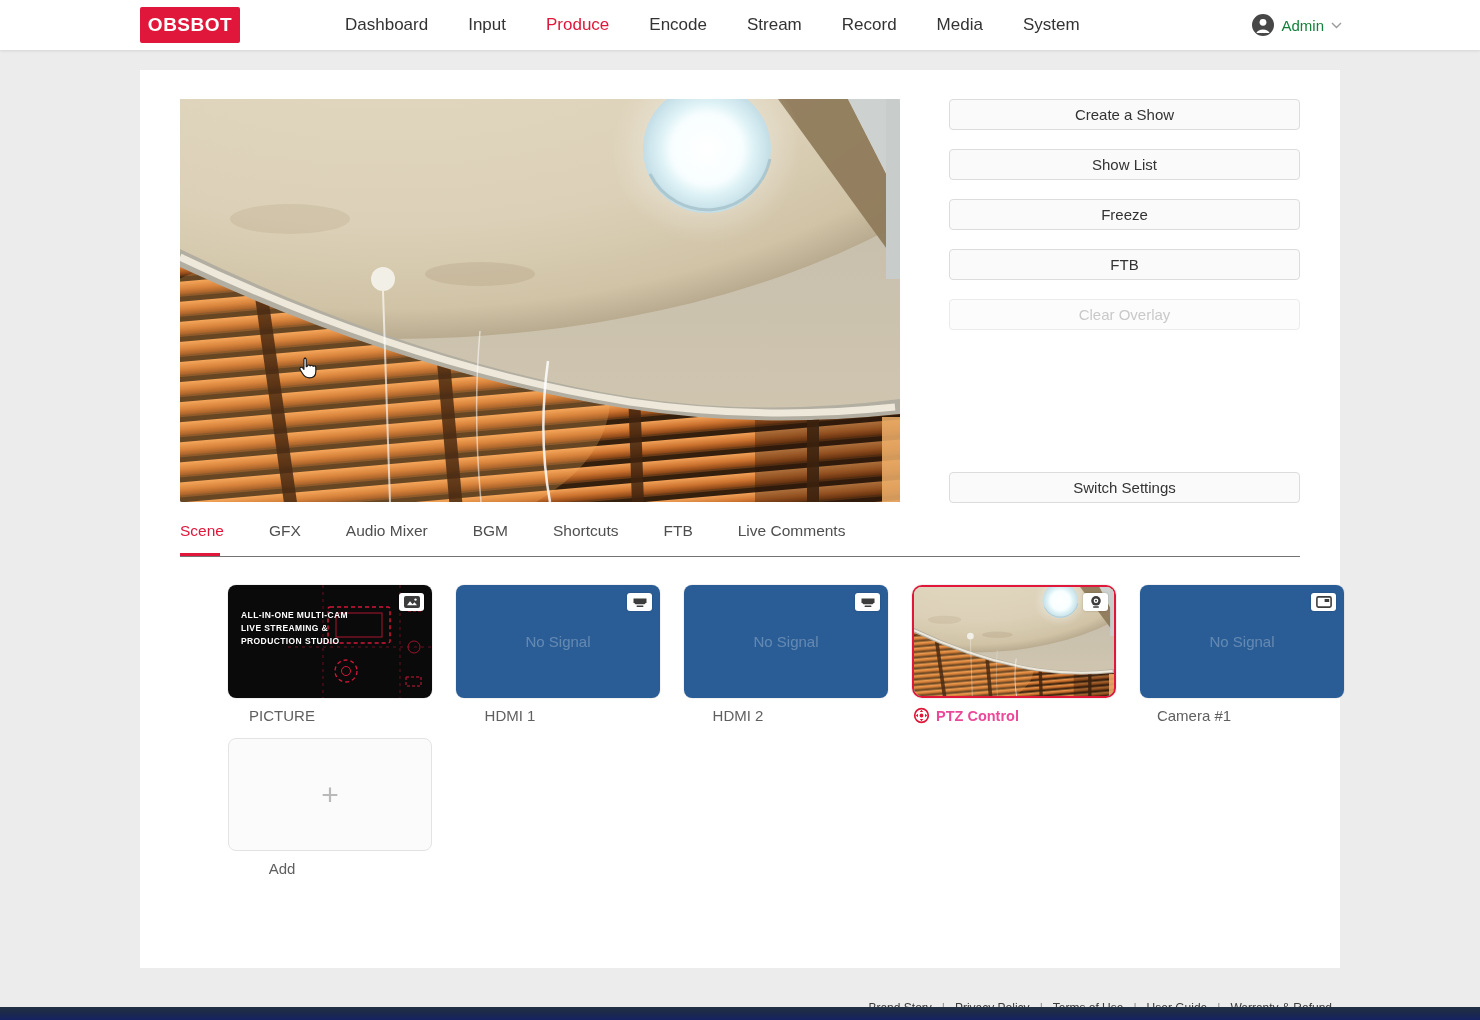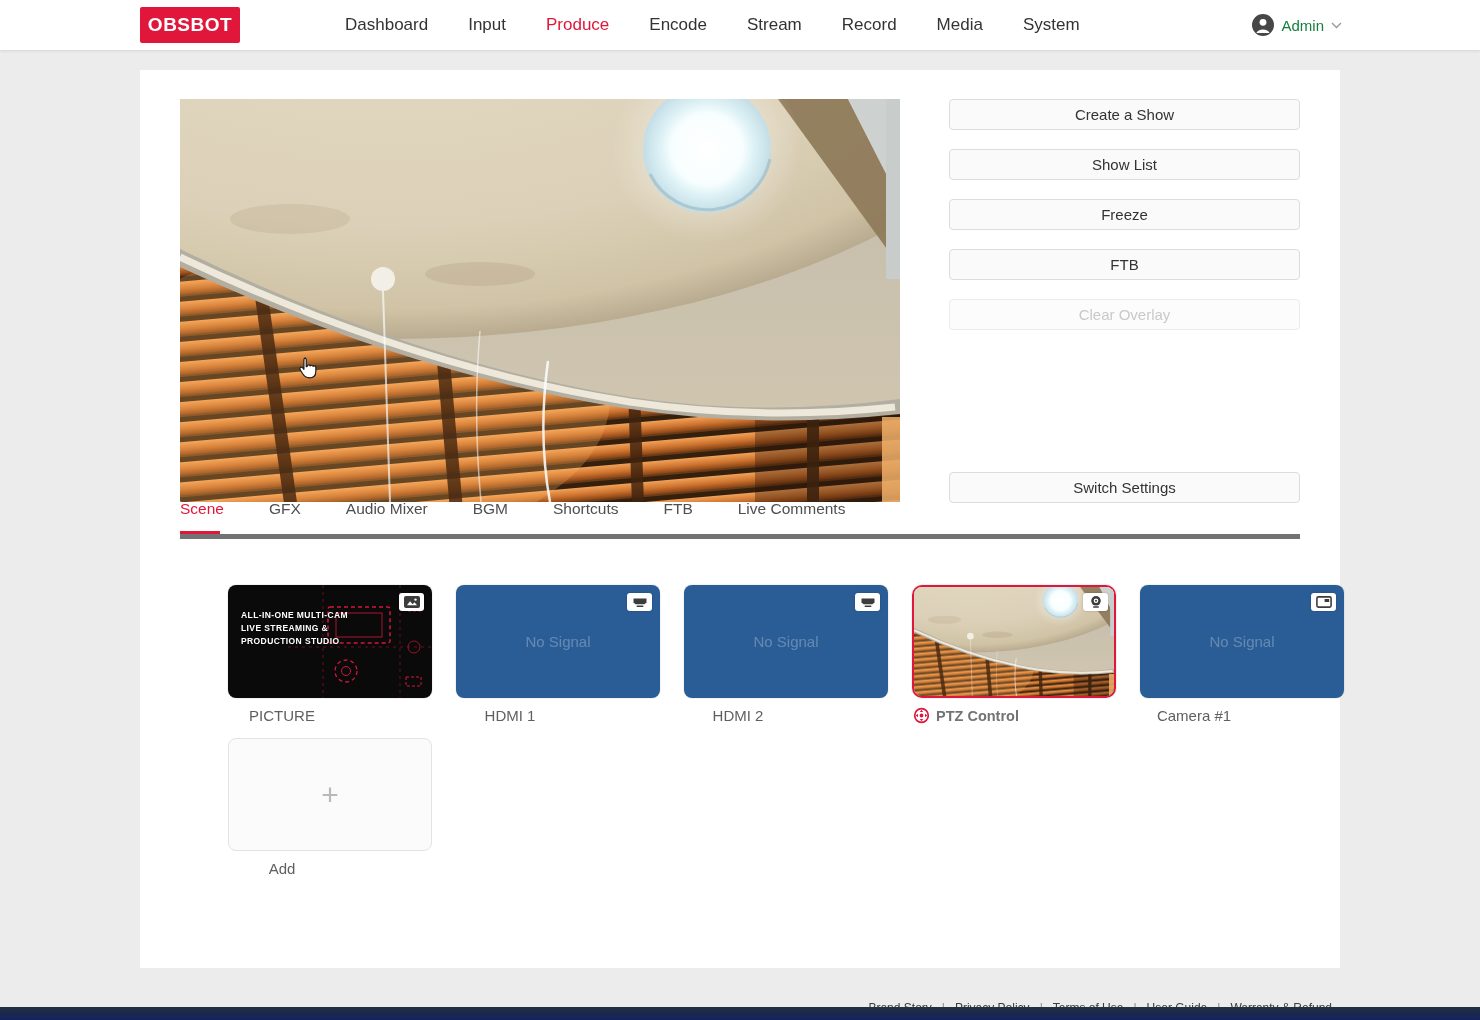--- a/index.html
+++ b/index.html
@@ -23,21 +23,21 @@
   .card{position:absolute;left:140px;top:70px;width:1200px;height:898px;background:#ffffff;}
   .preview{position:absolute;left:40px;top:29px;width:720px;height:403px;border-radius:2px;
     overflow:hidden;background:#cfc5b0;}
   
   .side{position:absolute;left:809px;top:0;width:351px;}
   .btn{position:absolute;left:0;width:351px;height:31px;background:#fafafa;border:1px solid #dcdcdc;
     border-radius:4px;display:flex;align-items:center;justify-content:center;font-size:15px;
     color:#333;box-sizing:border-box;cursor:pointer;}
   .btn.disabled{color:#c9c9c9;border-color:#ebebeb;background:#fcfcfc;cursor:default;}
   
-  .tabs{position:absolute;left:40px;top:430px;width:1120px;height:34px;border-bottom:5px solid #737373;
+  .tabs{position:absolute;left:40px;top:452px;width:1120px;height:34px;border-bottom:1px solid #737373;
     display:flex;gap:45px;}
   .tab{font-size:15.5px;color:#4f4f4f;position:relative;cursor:pointer;padding-bottom:12px;white-space:nowrap;}
   .tab.active{color:#e0173a;}
   .tab.active:after{content:"";position:absolute;left:0;bottom:0;width:40px;height:3px;background:#e0173a;}
   
   .grid{position:absolute;left:40px;top:515px;width:1120px;display:grid;
     grid-template-columns:repeat(5,204px);column-gap:24px;row-gap:14px;}
   .cell{width:204px;}
   .thumb{position:relative;width:204px;height:113px;border-radius:8px;overflow:hidden;
     box-shadow:0 0 0 1px rgba(0,0,0,.05);cursor:pointer;box-sizing:border-box;margin-left:48px;}
@@ -45,21 +45,21 @@
   .nosig{position:absolute;inset:0;display:flex;align-items:center;justify-content:center;
     color:rgba(255,255,255,.27);font-size:15px;}
   .thumb.selected{border:2px solid #e0173a;border-radius:10px;}
   .thumb.addtile{background:#fbfbfb;border:1px solid #e3e3e3;box-shadow:none;display:flex;
     align-items:center;justify-content:center;}
   .plus{color:#b9b9b9;font-size:30px;font-weight:300;line-height:1;}
   .badge{position:absolute;top:8px;right:8px;width:25px;height:18px;background:#fff;border-radius:3px;
     display:flex;align-items:center;justify-content:center;box-shadow:0 0 2px rgba(0,0,0,.25);}
   .thumb.selected .badge{top:6px;right:6px;}
   .tlabel{margin-top:9px;text-align:center;font-size:15px;color:#5f5f5f;}
-  .tlabel.ptz{color:#737373;font-weight:bold;font-size:14.5px;display:flex;align-items:center;
+  .tlabel.ptz{color:#ec4899;font-weight:bold;font-size:14.5px;display:flex;align-items:center;
     justify-content:center;gap:6px;}
   .pic-text{position:absolute;left:13px;top:24px;color:#ffffff;font-size:8.5px;font-weight:bold;
     letter-spacing:.4px;line-height:1.5;}
   
   .cursor{position:absolute;left:297px;top:356px;z-index:40;pointer-events:none;}
   
   .footer-links{position:absolute;top:1001px;right:148px;white-space:nowrap;font-size:12px;
     color:#3c3c3c;z-index:5;}
   .footer-links .sep{margin:0 10px;color:#8a8a8a;}
   .footer-bar{position:absolute;left:0;bottom:0;width:1480px;height:13px;z-index:10;

